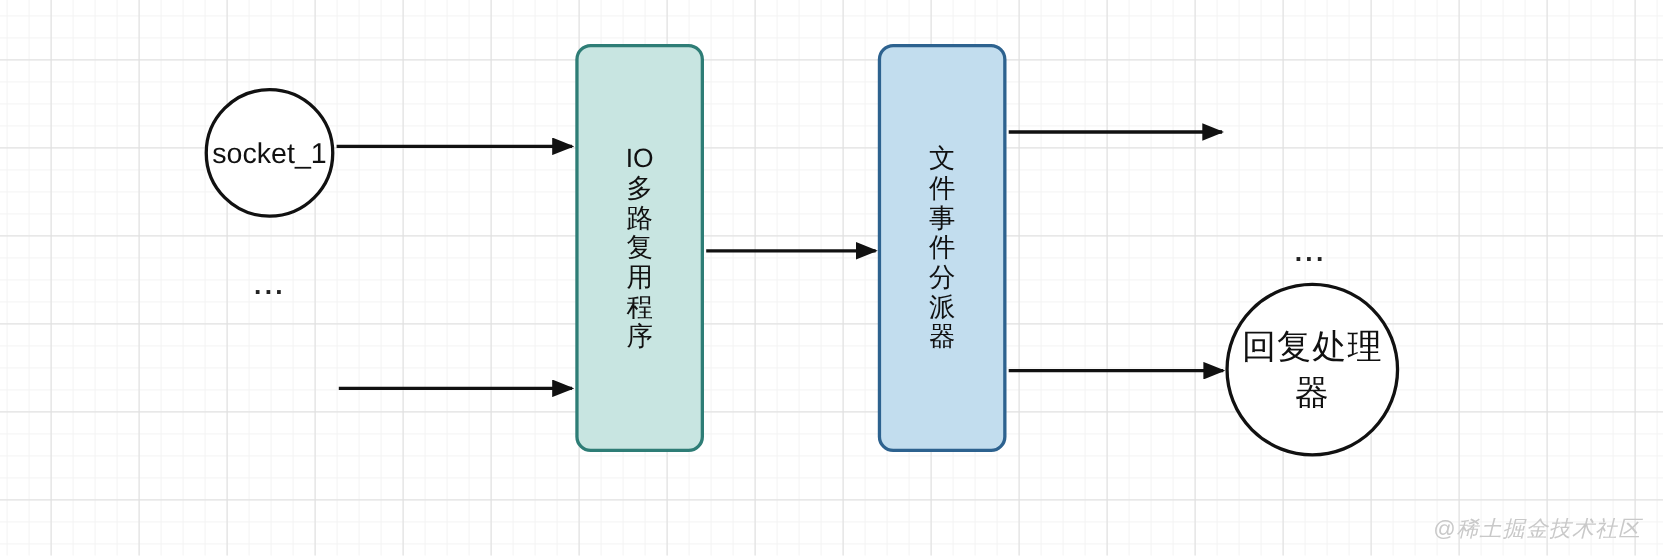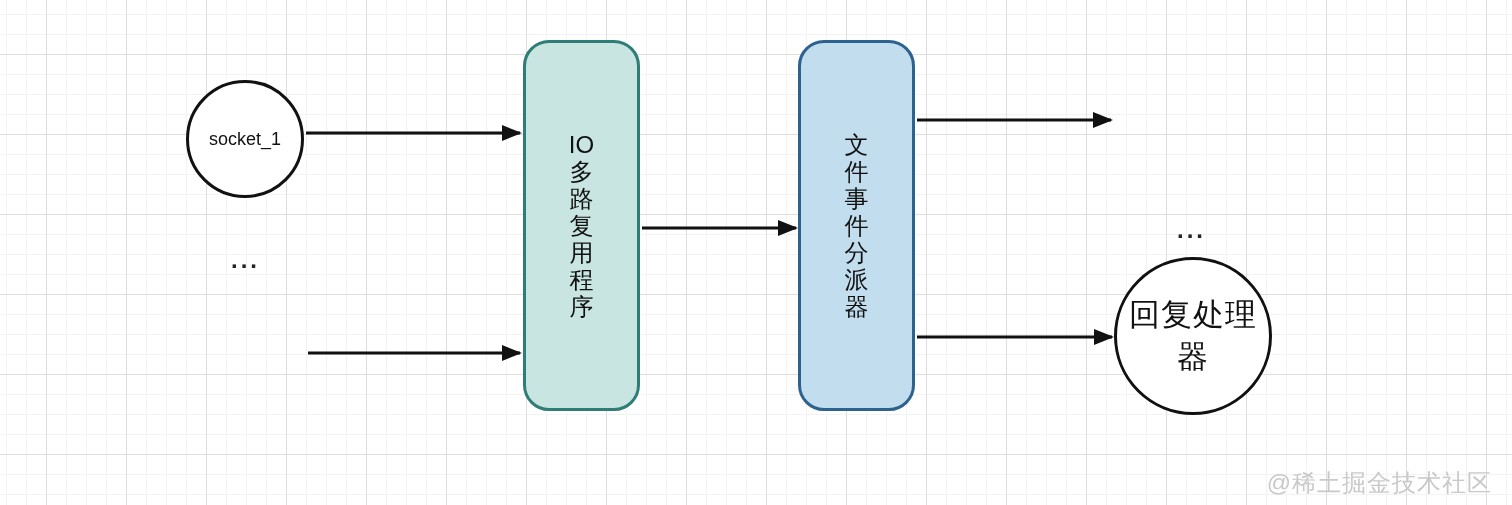--- a/index.html
+++ b/index.html
@@ -27,31 +27,31 @@
     align-items: center;
     justify-content: center;
     text-align: center;
     color: #111111;
   }
 
   .circle {
     border: 3px solid var(--node-border, #111111);
     border-radius: 50%;
     background: #ffffff;
-    font-size: 18px;
+    font-size: 26px;
   }
 
   #node-socket-1 { left: 186px; top: 80px;  width: 118px; height: 118px; }
   #node-socket-n { left: 188px; top: 297px; width: 118px; height: 118px; }
 
   #node-answer-processor { left: 1113px; top: 41px;  width: 158px; height: 158px; font-size: 25px; letter-spacing: 1px; }
   #node-reply-processor  { left: 1114px; top: 257px; width: 158px; height: 158px; font-size: 31px; letter-spacing: 1px; }
 
   .vbox {
-    border-radius: 26px;
+    border-radius: 14px;
     border: 3px solid;
     font-size: 24px;
     line-height: 27px;
     white-space: pre-line;
   }
 
   #node-io-multiplexer {
     left: 523px; top: 40px; width: 117px; height: 371px;
     background: var(--multiplexer-fill, #c8e5e1);
     border-color: var(--multiplexer-border, #2e7d76);
@@ -78,23 +78,24 @@
     position: absolute;
     left: 0; top: 0;
     width: 1512px; height: 505px;
     pointer-events: none;
   }
 
   .watermark {
     position: absolute;
     right: 20px;
     top: 467px;
-    font-size: 24px;
+    font-size: 20px;
     letter-spacing: 1px;
     color: #c9c9c9;
+    font-style: italic;
   }
 </style>
 </head>
 <body>
 
 <div class="canvas">
 
   <svg class="arrow-layer" viewBox="0 0 1512 505" xmlns="http://www.w3.org/2000/svg">
     <defs>
       <marker id="arrowhead" markerUnits="userSpaceOnUse" markerWidth="20" markerHeight="16" refX="18" refY="8" orient="auto">

